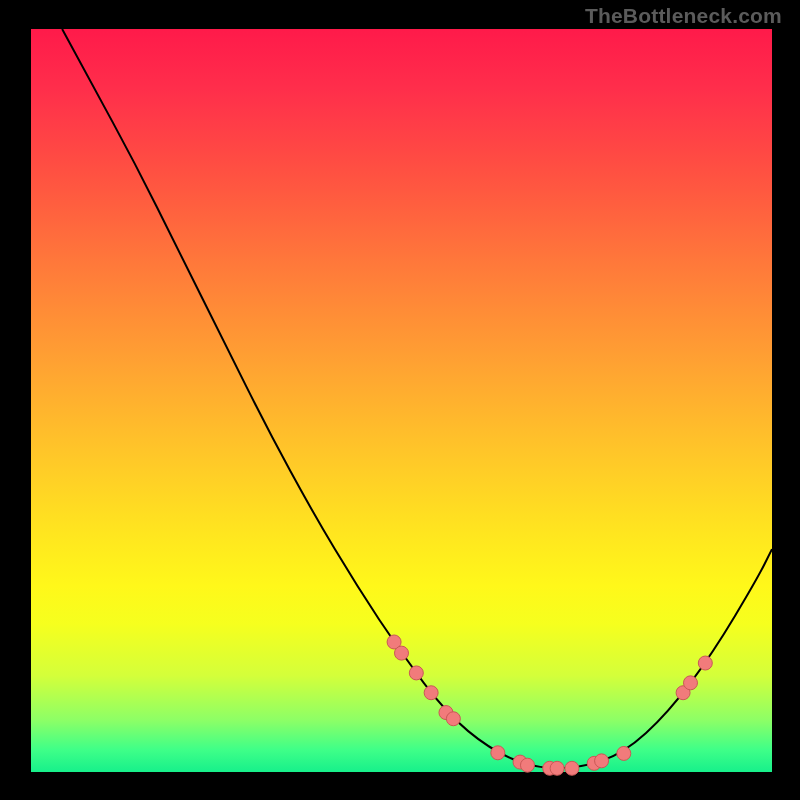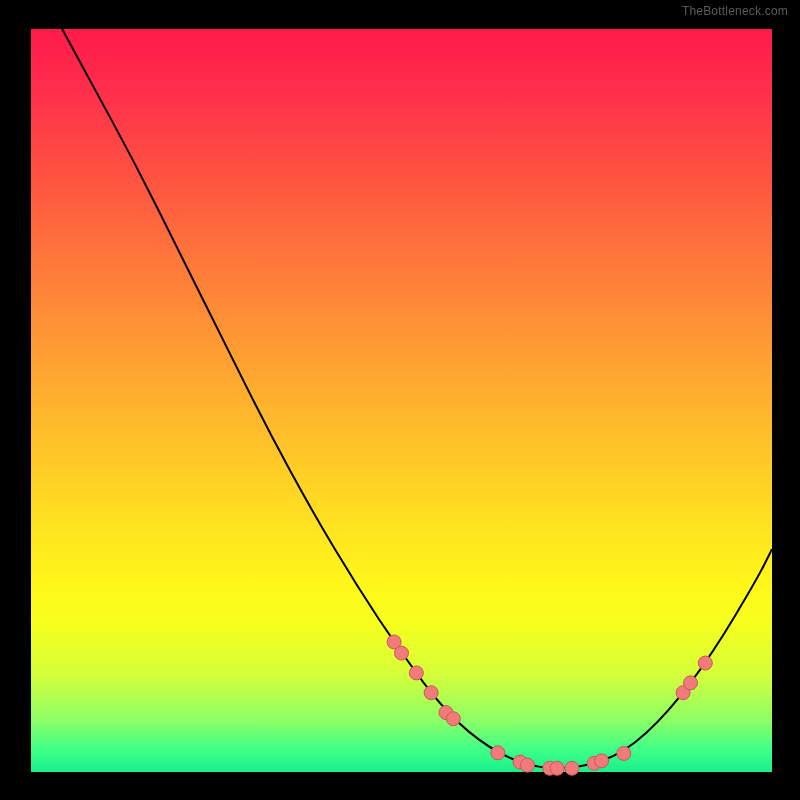--- a/index.html
+++ b/index.html
@@ -7,24 +7,24 @@
     width: 800px;
     height: 800px;
     background: #000;
     position: relative;
     font-family: Arial, sans-serif;
     overflow: hidden;
   }
   .watermark {
     position: absolute;
     top: 4px;
-    right: 12px;
+    right: 18px;
     color: #5b5b5b;
-    font-size: 12px;
-    font-weight: 400;
+    font-size: 21px;
+    font-weight: 700;
     letter-spacing: 0.2px;
     z-index: 10;
   }
   .plot-area {
     position: absolute;
     left: 31px;
     top: 29px;
     width: 741px;
     height: 743px;
   }

